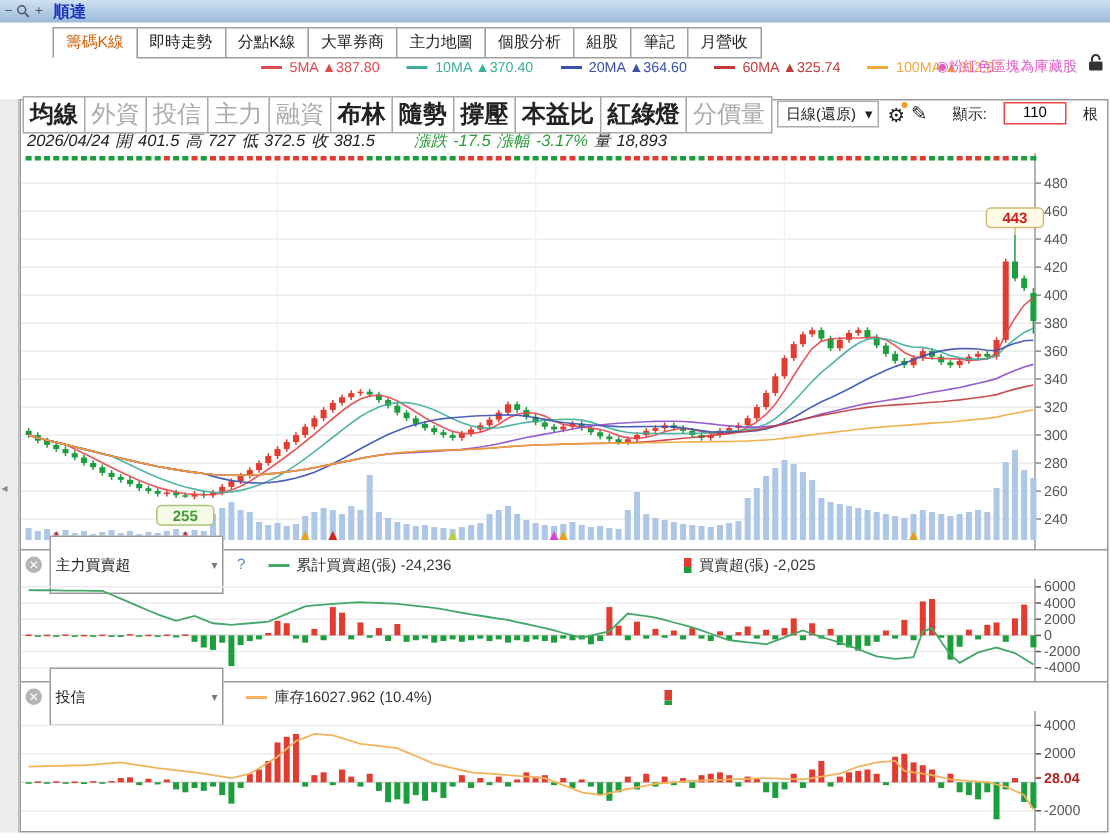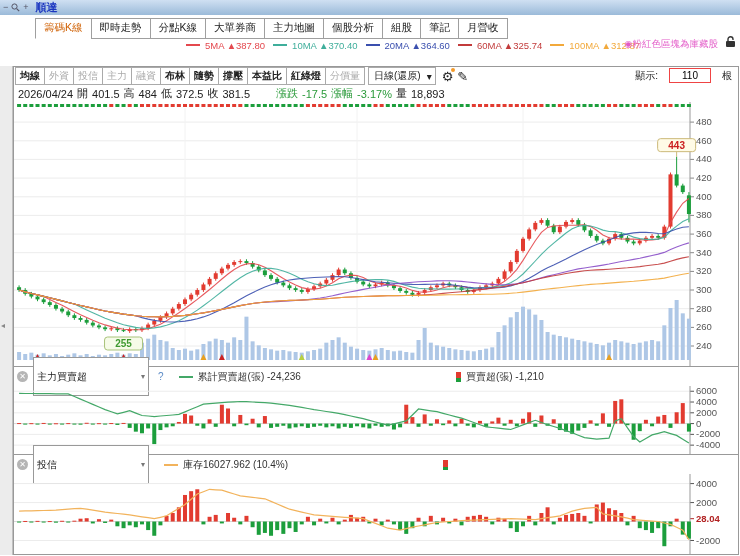--- a/index.html
+++ b/index.html
@@ -9,42 +9,42 @@
   #titlebar{position:absolute;left:0;top:0;width:740px;height:15px;
     background:linear-gradient(180deg,#cfe0f2,#9bbad9);display:flex;align-items:center;gap:3px;padding-left:3px;box-sizing:border-box;}
   #titlebar .zbtn{font-size:9px;color:#556;line-height:9px;cursor:pointer;}
   #page-title{font-weight:bold;font-size:11px;color:#1b36c0;margin-left:4px;}
   
   #tabs{position:absolute;left:36px;top:15px;height:24px;display:flex;align-items:flex-end;}
   .tab{border:1px solid #9f9f9f;background:#fff;padding:2px 8px 3px 8px;margin-left:-1px;
        font-size:10.5px;color:#222;white-space:nowrap;cursor:pointer;}
   .tab.active{color:#cf5f00;border-bottom-color:#fff;}
   
-  #legend1{position:absolute;left:186px;top:38px;height:14px;display:flex;gap:8px;align-items:center;}
+  #legend1{position:absolute;left:174px;top:38px;height:14px;display:flex;gap:18px;align-items:center;}
   #legend2{position:absolute;left:208px;top:52px;height:14px;display:flex;gap:40px;align-items:center;}
   .lgi{display:flex;align-items:center;gap:5px;font-size:9.5px;white-space:nowrap;}
   .lgi .dash{width:14px;height:2px;}
   #treasury-note{position:absolute;right:22px;top:38px;font-size:9.5px;color:#e35bc8;display:flex;gap:2px;align-items:center;}
   #lock{position:absolute;right:4px;top:36px;}
   
   #left-strip{position:absolute;left:0;top:66px;width:13px;height:489px;background:#ececec;border-right:1px solid #c0c0c0;box-sizing:border-box;}
   #collapse-arrow{position:absolute;left:1px;top:255px;font-size:8px;color:#888;}
   
   #frame{position:absolute;left:13px;top:66px;width:726px;height:489px;border:1px solid #999;box-sizing:border-box;background:#fff;display:flex;flex-direction:column;}
   #toolbar-row{height:18px;display:flex;align-items:center;padding-left:2px;position:relative;}
-  .tbtn{border:1px solid #aaa;background:#fff;padding:1px 4px;margin-left:-1px;font-size:10px;white-space:nowrap;cursor:pointer;}
+  .tbtn{border:1px solid #aaa;background:#fff;padding:1px 4px;margin-left:-1px;font-size:16px;white-space:nowrap;cursor:pointer;}
   .tbtn.on{color:#222;font-weight:bold;}
   .tbtn.off{color:#aaa;}
   #period-select{border:1px solid #aaa;background:#fff;padding:1px 3px 1px 5px;margin-left:3px;font-size:10px;display:flex;gap:6px;align-items:center;cursor:pointer;}
   #gear{position:relative;margin-left:6px;font-size:13px;line-height:13px;cursor:pointer;}
   #gear .dot{position:absolute;right:-2px;top:-2px;width:4px;height:4px;border-radius:2px;background:#f49a2a;}
   #pencil{margin-left:4px;font-size:13px;transform:rotate(0deg);cursor:pointer;}
   #display-box{position:absolute;right:6px;top:1px;display:flex;align-items:center;gap:11px;font-size:10px;}
   #display-count{width:40px;height:13px;border:1px solid #ef4444;text-align:center;font-size:10px;padding:0;}
-  #info-row{height:17px;display:flex;align-items:center;gap:4px;padding-left:4px;font-size:11px;color:#222;white-space:nowrap;}
+  #info-row{height:17px;display:flex;align-items:center;gap:4px;padding-left:4px;font-size:11px;color:#222;white-space:nowrap;font-style:italic;}
   #info-row .grn{color:#2a9a3a;}
   
   .chart-wrap{position:relative;}
   .subhdr{height:19px;display:flex;align-items:center;gap:5px;padding-left:3px;border-top:1px solid #999;}
   .xcirc{width:11px;height:11px;border-radius:6px;background:#b5b5b5;color:#fff;font-size:8px;line-height:11px;text-align:center;cursor:pointer;}
   .selbox{border:1px solid #999;background:#fff;width:108px;height:13px;display:flex;align-items:center;justify-content:space-between;padding:12px 3px;font-size:10px;cursor:pointer;}
   .selbox .chev{color:#777;font-size:8px;}
   .help{color:#5a8ac6;font-size:10px;margin-left:4px;cursor:pointer;}
   .lswatch{width:14px;height:2px;margin-left:10px;}
   .bswatch{width:5px;height:10px;margin-left:150px;display:flex;flex-direction:column;}
@@ -142,21 +142,21 @@
         <input id="display-count" value="110" style="">
         <span>根</span>
       </span>
     </div>
 
     <div id="info-row">
       <span>2026/04/24</span>
       <span>開</span>
       <span>401.5</span>
       <span>高</span>
-      <span>484</span>
+      <span>727</span>
       <span>低</span>
       <span>372.5</span>
       <span>收</span>
       <span>381.5</span>
       <span class="grn" style="margin-left:22px">漲跌</span>
       <span class="grn">-17.5</span>
       <span class="grn">漲幅</span>
       <span class="grn">-3.17%</span>
       <span>量</span>
       <span>18,893</span>
@@ -680,21 +680,21 @@
           <span>主力買賣超</span>
           <span class="chev">▾</span>
         </span>
         <span class="help">?</span>
         <span class="lswatch" id="mid-lswatch" style="background: rgb(68, 168, 104);"></span>
         <span class="lbl">累計買賣超(張) -24,236</span>
         <span class="bswatch">
             <i style="height:6px;background:#e23b30"></i>
             <i style="height:4px;background:#1c9e3c"></i>
           </span>
-        <span class="lbl">買賣超(張) -1,210</span>
+        <span class="lbl">買賣超(張) -2,025</span>
       </div>
       <svg id="mid-svg" width="724" height="68">
           <line x1="0" y1="5.234782608695652" x2="676" y2="5.234782608695652" stroke="#ececec"></line>
           <line x1="0" y1="16.017391304347825" x2="676" y2="16.017391304347825" stroke="#ececec"></line>
           <line x1="0" y1="26.8" x2="676" y2="26.8" stroke="#ececec"></line>
           <line x1="0" y1="37.582608695652176" x2="676" y2="37.582608695652176" stroke="#d8d8d8"></line>
           <line x1="0" y1="48.36521739130435" x2="676" y2="48.36521739130435" stroke="#ececec"></line>
           <line x1="0" y1="59.14782608695652" x2="676" y2="59.14782608695652" stroke="#ececec"></line>
           <line x1="676" y1="5.234782608695652" x2="680" y2="5.234782608695652" stroke="#555"></line>
           <text x="682" y="8.234782608695653" font-size="9.5" fill="#555" font-weight="normal">6000</text>

